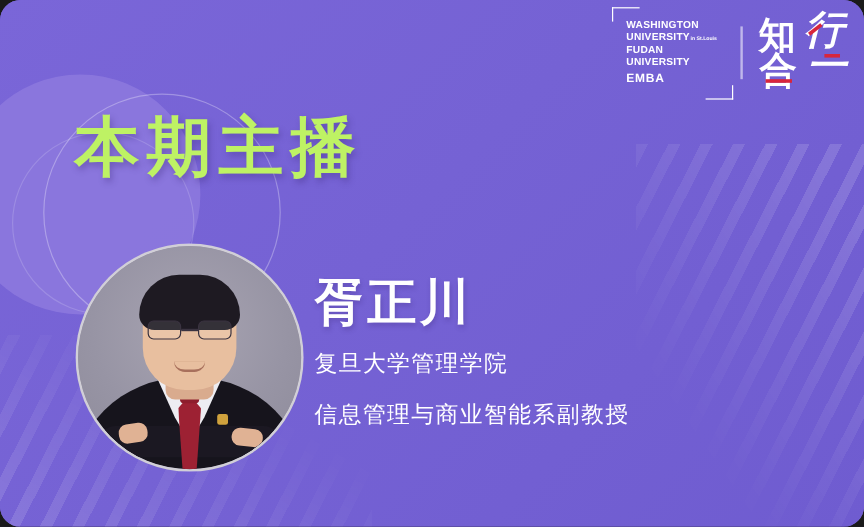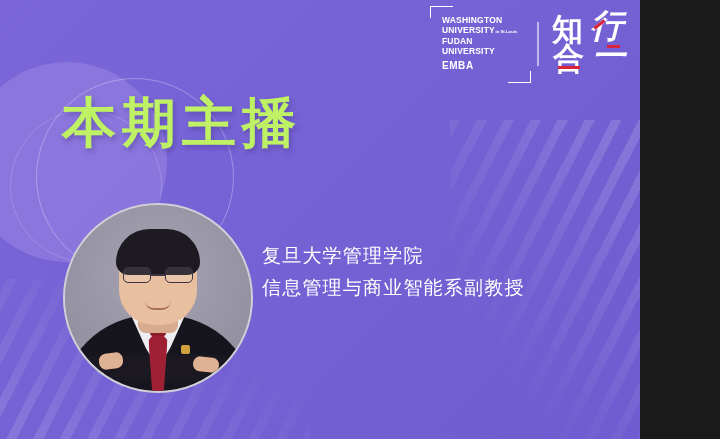--- a/index.html
+++ b/index.html
@@ -2,25 +2,26 @@
 <html><head>
 <meta charset="utf-8">
 <style>
   html, body {
     margin: 0;
     padding: 0;
     background: #1a1a1a;
   }
   #poster {
     position: relative;
-    width: 640px;
+    width: 720px;
     height: 439px;
     overflow: hidden;
     background: #7562d4;
     font-family: "Liberation Sans", sans-serif;
+    border-radius: 17px;
   }
 
   
   .bg-base {
     position: absolute;
     inset: 0;
     background: linear-gradient(135deg, #7a66d8 0%, #7562d4 45%, #6f5cd0 100%);
   }
   .blob-circle {
     position: absolute;
@@ -438,17 +439,18 @@
       <span class="p-glasses">
         <span class="p-lens left"></span>
         <span class="p-bridge"></span>
         <span class="p-lens right"></span>
       </span>
       <span class="p-mouth"></span>
     </div>
   </div>
 
   <div class="speaker-block">
+    <div class="speaker-name">胥正川</div>
     <div class="speaker-affil">复旦大学管理学院</div>
-    <div class="speaker-affil" style="margin-top:4px">信息管理与商业智能系副教授</div>
+    <div class="speaker-affil" style="margin-top:15px">信息管理与商业智能系副教授</div>
   </div>
 
 </div>
 
 </body></html>

